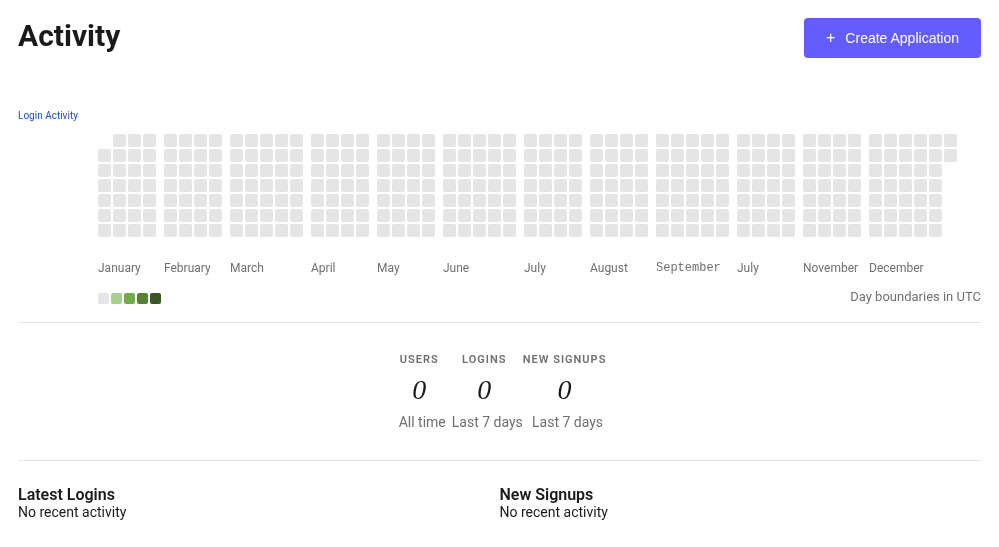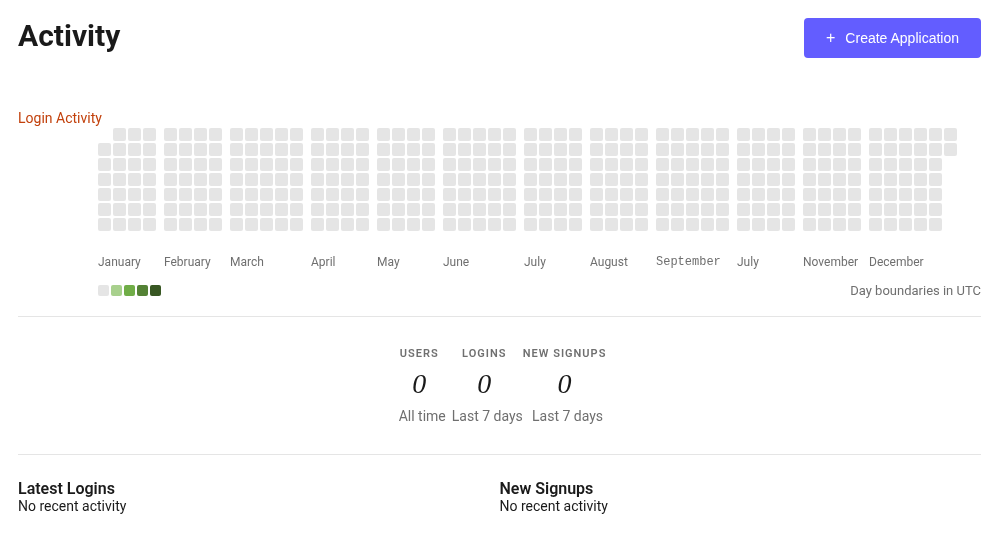--- a/index.html
+++ b/index.html
@@ -32,23 +32,23 @@
     cursor: pointer;
     display: inline-flex;
     align-items: center;
     gap: 10px;
   }
   .primary-btn .plus {
     font-size: 16px;
     line-height: 1;
   }
   .section-label {
-    font-size: 14px;
-    color: #c2410c;
-    margin-bottom: 2px;
+    font-size: 10px;
+    color: #1d4ed8;
+    margin-bottom: 13px;
   }
   .heatmap-wrap {
     padding-left: 80px;
     margin-bottom: 6px;
   }
   .heatmap {
     display: flex;
     gap: 2px;
   }
   .heatmap-col {
@@ -71,21 +71,21 @@
     padding-left: 80px;
     margin-top: 24px;
     gap: 2px;
   }
   .month-label {
     flex: 0 0 auto;
   }
   .legend-row {
     display: flex;
     justify-content: space-between;
-    align-items: center;
+    align-items: flex-end;
     padding-left: 80px;
     margin-top: 12px;
     margin-bottom: 18px;
   }
   .legend-swatches {
     display: flex;
     gap: 2px;
   }
   .legend-swatches div {
     width: 11px;

